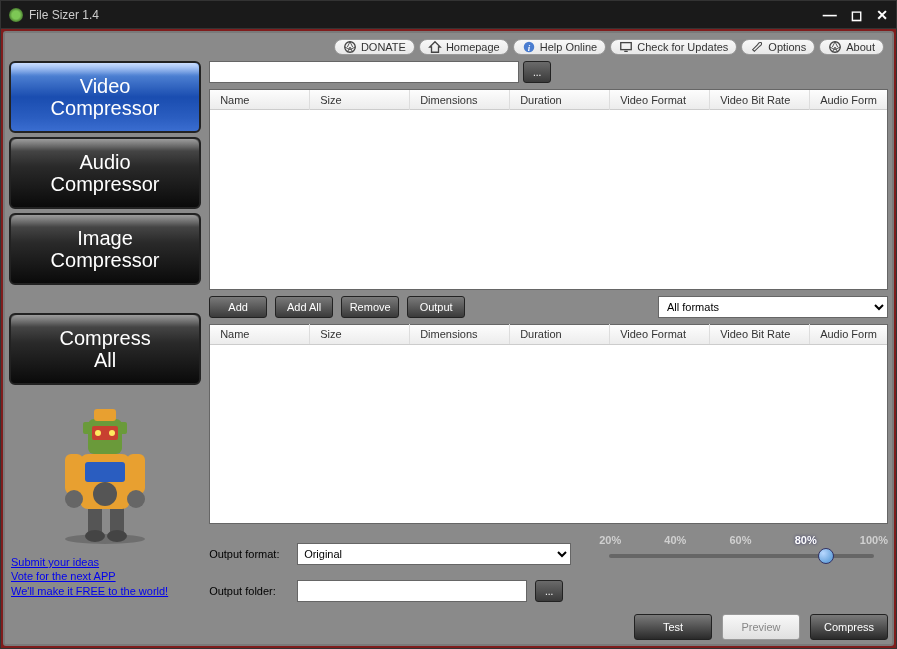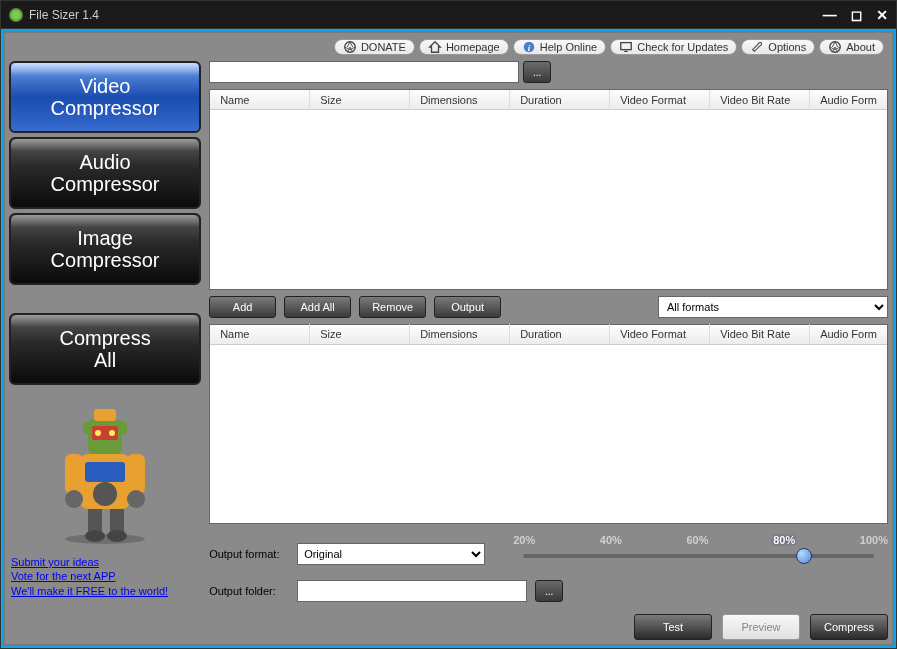--- a/index.html
+++ b/index.html
@@ -1,18 +1,18 @@
 <!DOCTYPE html>
 <html><head>
 <meta charset="utf-8">
 <style>
 * { box-sizing: border-box; margin: 0; padding: 0; }
 body { font-family: Arial, sans-serif; font-size: 12px; background: #000; width: 897px; height: 649px; overflow: hidden; }
 
-.window { width: 897px; height: 649px; background: #0ea5e9; display: flex; flex-direction: column; border: 1px solid #333; }
+.window { width: 897px; height: 649px; background: #7f1d1d; display: flex; flex-direction: column; border: 1px solid #333; }
 
 .titlebar { height: 28px; background: #1a1a1a; display: flex; align-items: center; padding: 0 8px; border-bottom: 1px solid #333; }
 .titlebar-icon { width: 14px; height: 14px; background: radial-gradient(circle, #7dc855 40%, #4a7d30 70%); border-radius: 50%; margin-right: 6px; }
 .titlebar-title { color: #ccc; font-size: 12px; flex: 1; }
 .window-controls { display: flex; gap: 14px; color: #fff; font-size: 14px; }
 .window-controls span { cursor: pointer; font-weight: bold; }
 
 .app-body { flex: 1; background: #8a8a8a; padding: 6px 4px 4px 4px; display: flex; flex-direction: column; border: 2px solid #7a7a7a; margin: 2px; border-radius: 3px; }
 
 .top-menu { display: flex; justify-content: flex-end; gap: 4px; margin-bottom: 6px; padding-right: 4px; align-items: center; }
@@ -46,27 +46,27 @@
 .th.name { width: 100px; }
 .th.size { width: 100px; }
 .th.dim { width: 100px; }
 .th.dur { width: 100px; }
 .th.vfmt { width: 100px; }
 .th.vbr { width: 100px; }
 .th.afmt { flex: 1; }
 .table-body { flex: 1; }
 
 .action-row { display: flex; gap: 8px; align-items: center; }
-.action-btn { padding: 4px 0; width: 67px; text-align: center; background: linear-gradient(#7a7a7a, #3a3a3a); color: #fff; border: 1px solid #222; border-radius: 3px; font-size: 11px; cursor: pointer; }
+.action-btn { padding: 4px 0; width: 58px; text-align: center; background: linear-gradient(#7a7a7a, #3a3a3a); color: #fff; border: 1px solid #222; border-radius: 3px; font-size: 11px; cursor: pointer; }
 .format-select { margin-left: auto; width: 230px; height: 22px; background: #fff; border: 1px solid #666; font-size: 11px; padding: 2px 4px; }
 
 .output-section { margin-top: 4px; }
 .output-row { display: flex; align-items: center; gap: 8px; margin-bottom: 6px; }
 .output-label { font-size: 11px; color: #000; width: 80px; }
-.output-select { width: 188px; height: 22px; border: 1px solid #666; font-size: 11px; padding: 2px; background: #fff; }
+.output-select { width: 274px; height: 22px; border: 1px solid #666; font-size: 11px; padding: 2px; background: #fff; }
 .output-input { width: 230px; height: 22px; border: 1px solid #666; background: #fff; }
 
 .slider-area { position: relative; flex: 1; height: 40px; margin-left: 20px; }
 .slider-track { position: absolute; top: 20px; left: 10px; right: 14px; height: 4px; background: #666; border-radius: 2px; }
 .slider-thumb { position: absolute; top: 14px; width: 16px; height: 16px; background: radial-gradient(circle at 30% 30%, #b8d8ff, #4a90d0); border-radius: 50%; border: 1px solid #336; }
 .slider-labels { position: absolute; top: 0; left: 0; right: 0; display: flex; justify-content: space-between; font-size: 11px; color: #d0d0d0; font-weight: bold; }
 
 .bottom-row { display: flex; justify-content: flex-end; gap: 10px; margin-top: 12px; }
 .big-btn { width: 78px; height: 26px; border-radius: 3px; font-size: 11px; cursor: pointer; border: 1px solid #222; }
 .big-btn.dark { background: linear-gradient(#7a7a7a, #2a2a2a); color: #fff; }

